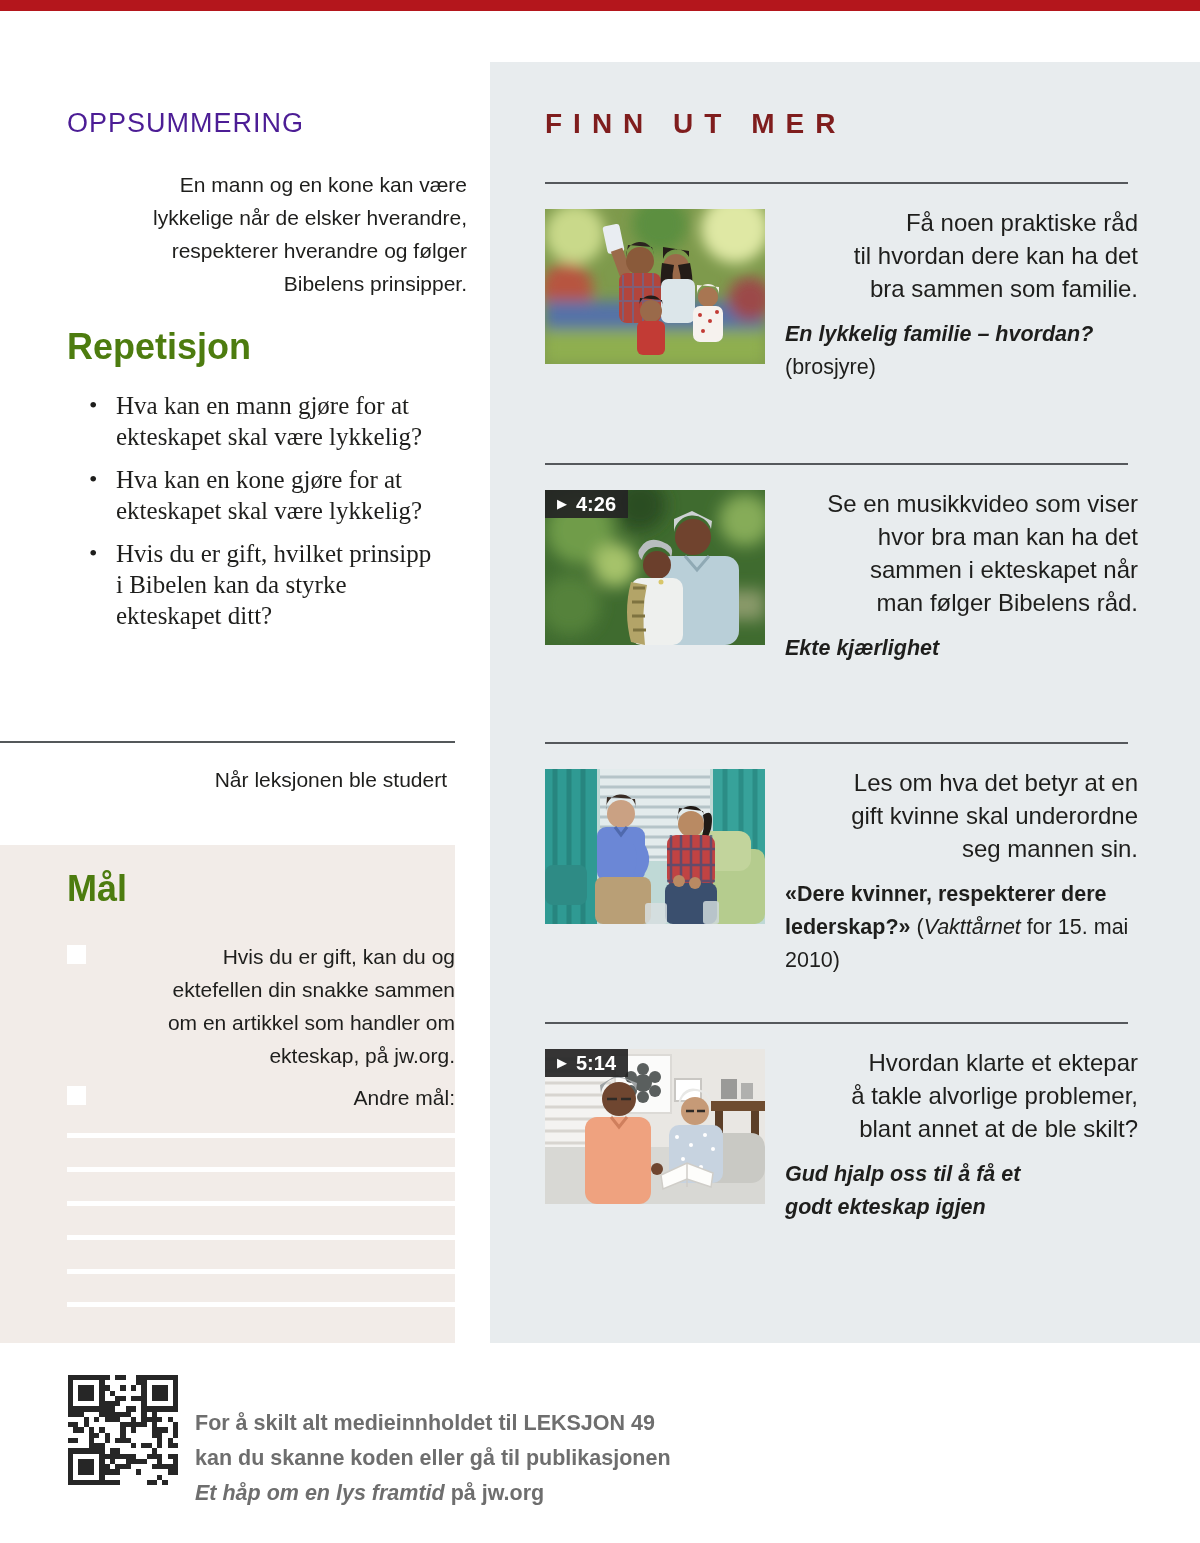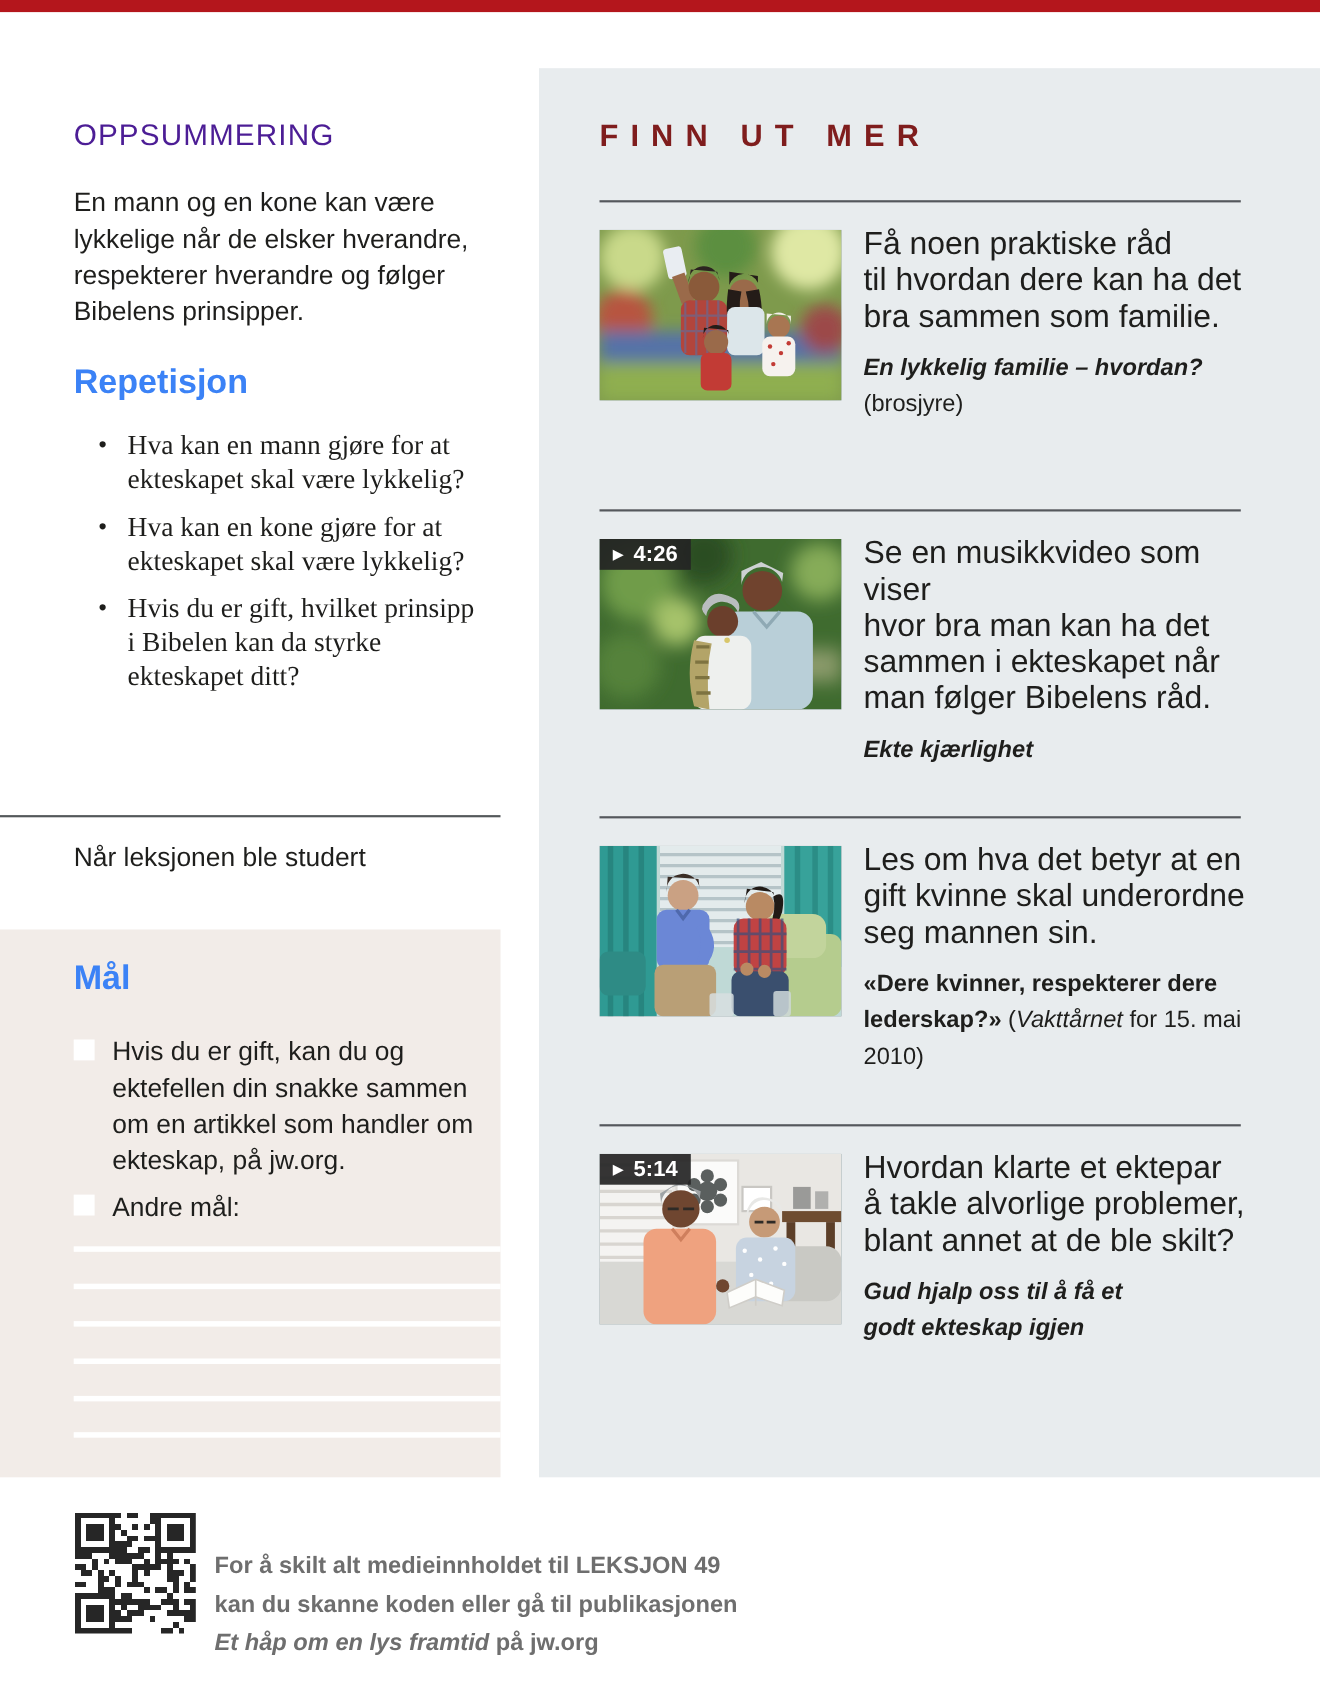--- a/index.html
+++ b/index.html
@@ -7,25 +7,25 @@
         font-family:"Liberation Sans","DejaVu Sans",sans-serif;color:#1e1e1c;}
   .abs{position:absolute;}
   .pre{white-space:pre-line;}
 
   .topbar{left:0;top:0;width:1200px;height:11px;background:#b4161c;}
   .panel{left:490px;top:62px;width:710px;height:1281px;background:#e8ecee;}
   .goalsbox{left:0;top:845px;width:455px;height:498px;background:#f2ece8;}
 
   .h-purple{left:67px;top:104px;font-weight:normal;font-size:27px;line-height:38px;
             letter-spacing:1px;color:#4c1d95;margin:0;}
-  .h-blue{font-weight:bold;font-size:31px;line-height:38px;color:#3b82f6;margin:0;}
+  .h-blue{font-weight:bold;font-size:36px;line-height:38px;color:#4d7c0f;margin:0;}
   .fum-title{left:545px;top:106px;font-weight:bold;font-size:28px;line-height:36px;
              letter-spacing:11px;color:#7f1d1d;margin:0;}
 
-  .body-text{font-size:24px;line-height:33px;}
+  .body-text{font-size:21px;line-height:33px;text-align:right;}
   .summary-body{left:67px;top:168px;width:400px;margin:0;}
 
   .review-title{left:67px;top:328px;}
   .review-list{left:67px;top:390px;width:400px;margin:0;padding:0;list-style:none;}
   .review-list li{position:relative;padding-left:49px;margin-bottom:12px;
                   font-size:25px;line-height:31px;font-family:Liberation Serif, serif;}
   .review-list li::before{content:"\2022";position:absolute;left:22px;top:0;
                   font-size:24px;line-height:31px;color:#1e1e1c;}
 
   .divider{left:0;top:741px;width:455px;height:2px;background:#54585a;}
@@ -40,21 +40,21 @@
   .wline{left:67px;width:388px;height:5px;background:#ffffff;}
 
   .rule{left:545px;width:583px;height:2px;background:#55585c;}
   .thumb{left:545px;width:220px;height:155px;overflow:hidden;background:#9aa;}
   .thumb svg{display:block;width:220px;height:155px;}
   .badge{position:absolute;left:0;top:0;display:flex;align-items:center;
          background:rgba(36,36,36,0.92);color:#fff;height:28px;padding:0 12px;
          font-size:20px;font-weight:bold;}
   .play{font-size:13px;margin-right:9px;line-height:28px;}
   .itemtext{left:785px;width:353px;}
-  .desc{margin:0;font-size:29px;line-height:33px;}
+  .desc{margin:0;font-size:24px;line-height:33px;text-align:right;}
   .ititle{font-weight:bold;font-style:italic;font-size:21.5px;line-height:33px;margin:13px 0 0;}
   .isub{font-size:21.5px;line-height:33px;margin:0;}
   .ititle-mixed{font-size:21.5px;line-height:33px;margin:13px 0 0;}
   .ititle-mixed b{font-weight:bold;}
   .ititle-mixed i{}
 
   .qr{left:68px;top:1375px;width:110px;height:110px;}
   .qr svg{display:block;width:110px;height:110px;}
   .footer-text{left:195px;top:1406px;width:620px;font-size:21.5px;line-height:35px;
                color:#6e6e6e;font-weight:bold;}

